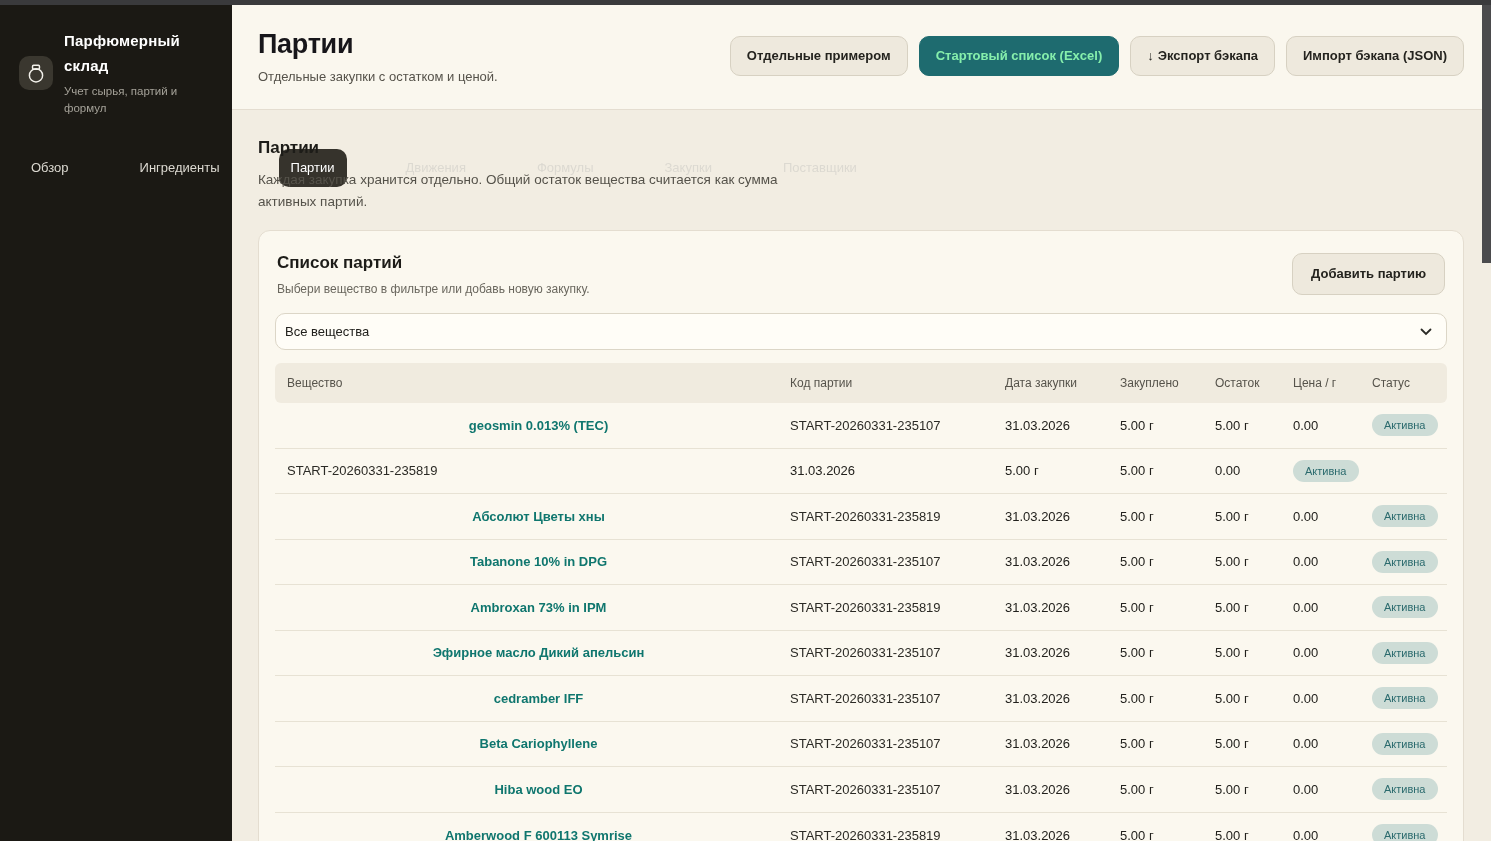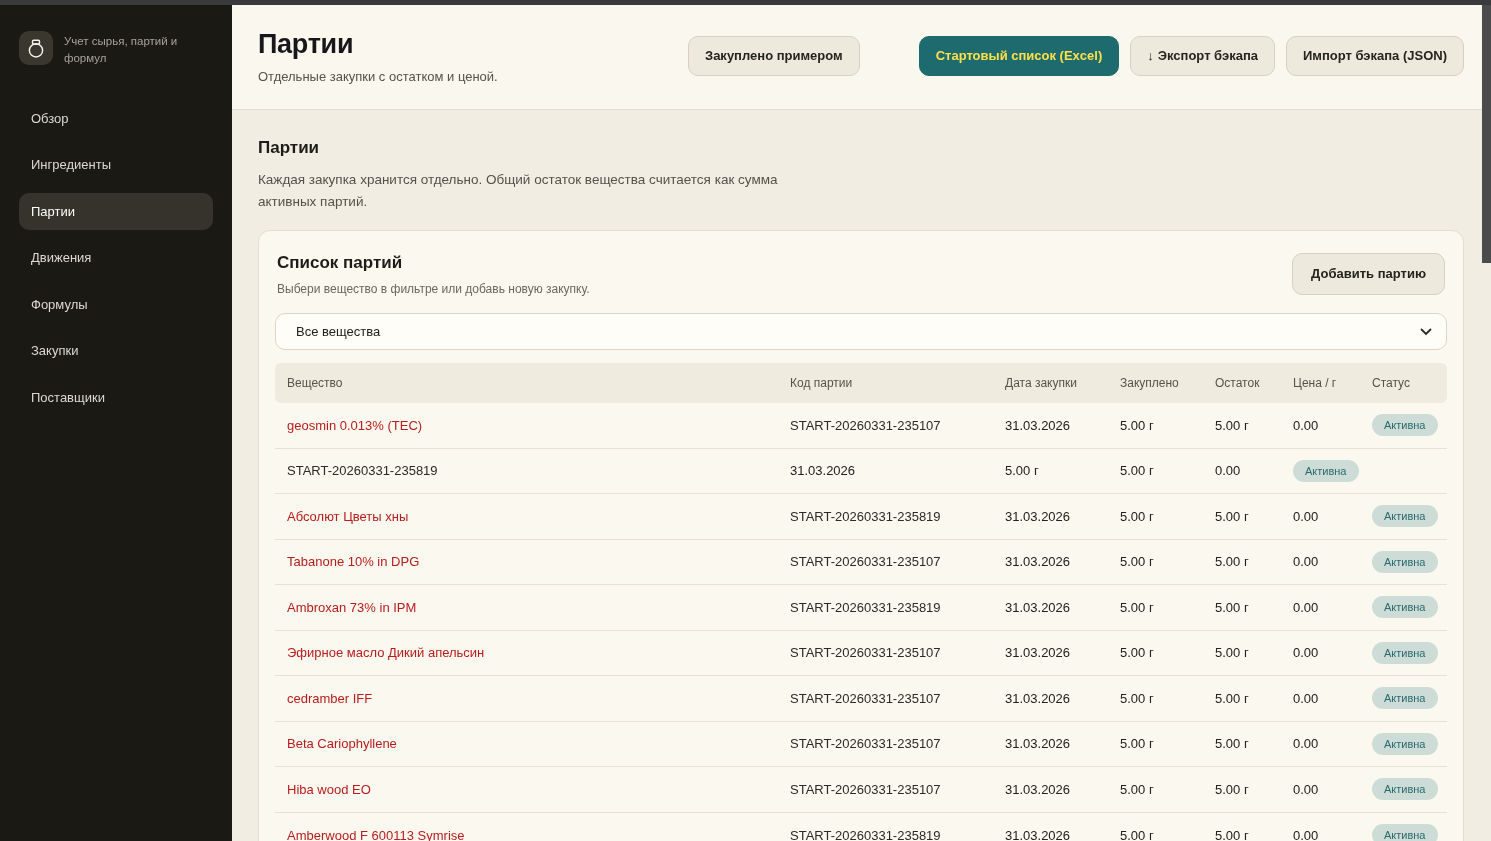--- a/index.html
+++ b/index.html
@@ -9,61 +9,61 @@
   .topbar { height:5px; background:#3a3a3c; width:100%; }
   .app { display:flex; height:836px; }
 
   
   .sidebar { width:232px; flex-shrink:0; background:#1b1914; color:#e6e3dc; }
   .brand { display:flex; gap:11px; padding:24px 16px 0 19px; }
   .brand-icon { width:34px; height:34px; background:#3a372f; border-radius:10px;
                 flex-shrink:0; align-self:center; display:flex; align-items:center; justify-content:center; }
   .brand-title { font-size:15px; font-weight:bold; color:#ffffff; line-height:1.65; letter-spacing:.2px; }
   .brand-sub { font-size:11.5px; color:#a5a299; line-height:1.5; margin-top:4px; }
-  .nav { margin-top:32px; display:flex; flex-direction:column; gap:9px; }
+  .nav { margin-top:32px; display:flex; gap:9px; }
   .nav-item { margin:0 19px; padding:11px 12px; font-size:13px; color:#dcd9d1;
               border-radius:10px; cursor:pointer; line-height:1.2; }
   .nav-item.active { background:#36332c; color:#ffffff; }
 
   
   .main { flex:1; min-width:0; }
   .page-header { background:#faf7ee; border-bottom:1px solid #e4ddd0;
                  padding:24px 27px 25px 26px; display:flex; justify-content:space-between; }
   .page-title { font-size:27px; font-weight:bold; color:#17161a; letter-spacing:-.3px; }
   .page-sub { margin-top:9px; font-size:13px; color:#55524a; }
   .actions { display:flex; gap:11px; margin-top:7px; align-items:flex-start; }
   .btn { font-size:13px; font-weight:bold; padding:11px 16px; border-radius:10px;
          border:1px solid #d7d1c2; background:#eee9dd; color:#24231e; cursor:pointer;
          white-space:nowrap; line-height:1.2; }
-  .btn.teal { background:#1e6b6f; border-color:#1e6b6f; color:#fde047;margin-left:48px; }
+  .btn.teal { background:#1e6b6f; border-color:#1e6b6f; color:#86efac; }
   .btn .dl-arrow { font-weight:bold; margin-right:4px; }
 
   .content { padding:28px 27px 0 26px; }
   .section-title { font-size:17px; font-weight:bold; color:#1d1c18; }
   .section-desc { margin-top:11px; font-size:13.5px; color:#55524a; line-height:1.6; max-width:540px; }
 
   .card { margin-top:18px; background:#fbf8ef; border:1px solid #e4ddd0;
           border-radius:12px; padding:16px; height:700px; }
   .card-head { display:flex; justify-content:space-between; align-items:flex-start; padding:6px 2px 0 2px; }
   .card-title { font-size:17px; font-weight:bold; color:#1d1c18; }
   .card-sub { margin-top:9px; font-size:12px; color:#6a675e; }
   .add-btn { padding:12px 18px; }
 
   .filter-select { margin-top:17px; height:37px; background:#fffdf7; border:1px solid #dcd6c7;
                    border-radius:10px; display:flex; align-items:center; justify-content:space-between;
-                   padding:0 14px 0 20px; font-size:13px; color:#22211d; cursor:pointer; }
+                   padding:0 14px 0 9px; font-size:13px; color:#22211d; cursor:pointer; }
   .chevron svg { display:block; }
 
   .table { margin-top:13px; }
   .thead, .trow { display:grid; grid-template-columns:503px 215px 115px 95px 78px 79px 1fr;
                   align-items:center; padding-left:12px; }
   .thead { background:#f0ebdf; height:40px; border-radius:6px; font-size:12px; color:#56534b; }
   .trow { height:45.5px; border-bottom:1px solid #e7e2d4; font-size:13px; background:transparent; }
   .trow:last-child { border-bottom:none; }
-  .cell-substance { font-weight:normal; color:#b91c1c; }
+  .cell-substance { font-weight:bold; color:#0f766e;text-align:center; }
   .cell-code { color:#2b2a25; }
   .cell-date, .cell-num { color:#22211d; }
   .badge { display:inline-block; background:#cddcd6; color:#2a6a6d; font-size:11px;
            padding:5px 12px; border-radius:999px; line-height:1.1; }
 
   .scroll-thumb { position:absolute; top:5px; right:0; width:9px; height:258px;
                   background:#4b4b4d; }
 </style>
 </head>
 <body>
@@ -74,20 +74,21 @@
 
   <aside class="sidebar">
     <div class="brand">
       <div class="brand-icon">
         <svg width="22" height="22" viewBox="0 0 24 24" fill="none" stroke="#f2f0ea" stroke-width="1.6">
           <rect x="8.2" y="3.6" width="7.6" height="4.2" rx="1.2"></rect>
           <circle cx="12" cy="14.6" r="7.2"></circle>
         </svg>
       </div>
       <div class="brand-text">
+        <div class="brand-title">Парфюмерный склад</div>
         <div class="brand-sub">Учет сырья, партий и формул</div>
       </div>
     </div>
     <nav class="nav">
       <div class="nav-item">Обзор</div>
       <div class="nav-item">Ингредиенты</div>
       <div class="nav-item active">Партии</div>
       <div class="nav-item">Движения</div>
       <div class="nav-item">Формулы</div>
       <div class="nav-item">Закупки</div>
@@ -96,21 +97,21 @@
   </aside>
 
   <main class="main">
 
     <div class="page-header">
       <div>
         <h1 class="page-title">Партии</h1>
         <div class="page-sub">Отдельные закупки с остатком и ценой.</div>
       </div>
       <div class="actions">
-        <button class="btn">Закуплено примером</button>
+        <button class="btn">Отдельные примером</button>
         <button class="btn teal">Стартовый список (Excel)</button>
         <button class="btn"><span class="dl-arrow">↓</span><span>Экспорт бэкапа</span></button>
         <button class="btn">Импорт бэкапа (JSON)</button>
       </div>
     </div>
 
     <div class="content">
       <h2 class="section-title">Партии</h2>
       <p class="section-desc">Каждая закупка хранится отдельно. Общий остаток вещества считается как сумма активных партий.</p>
 

